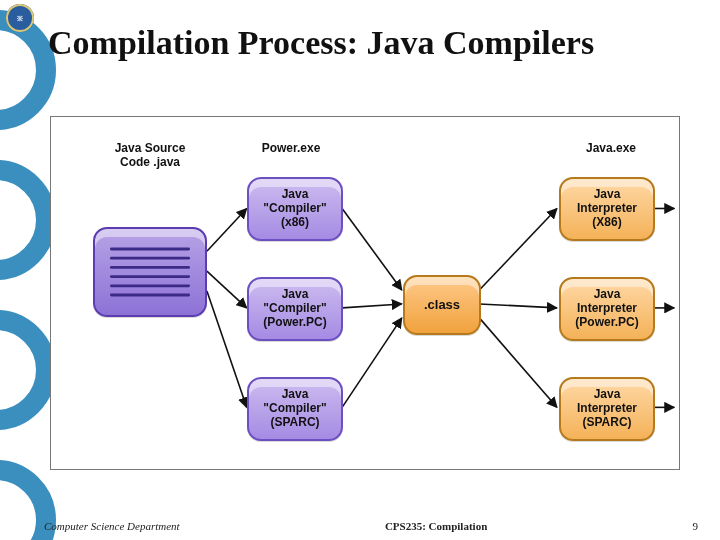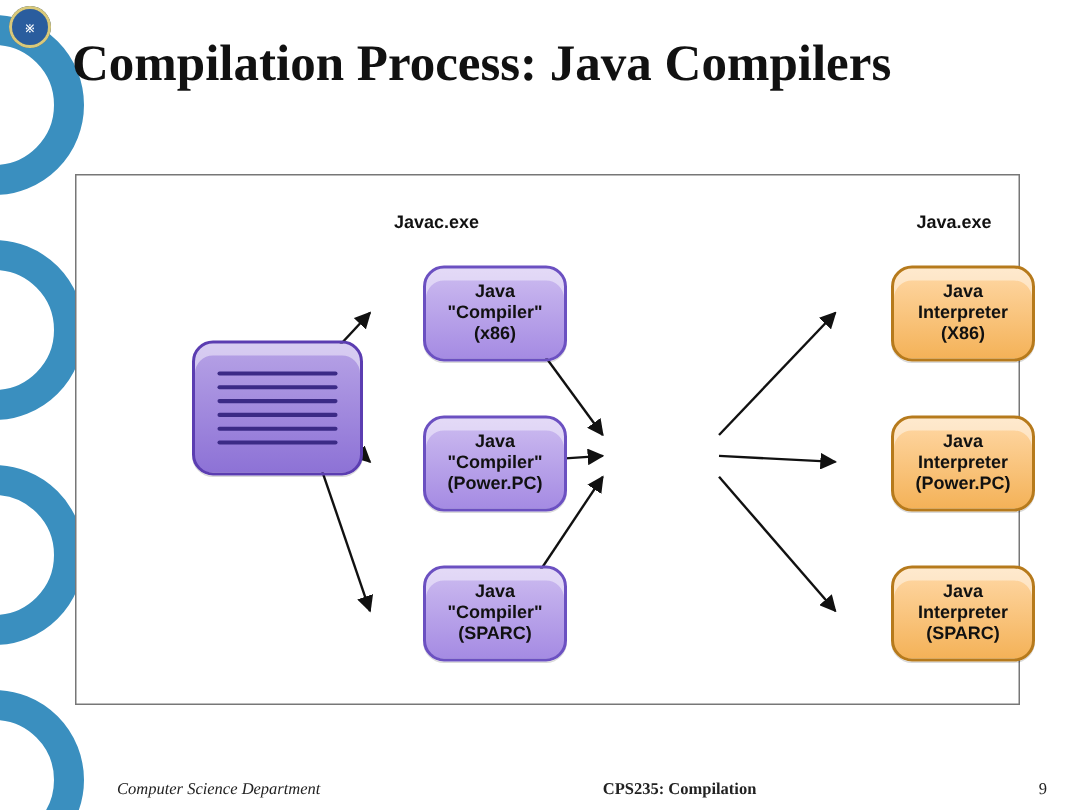--- a/index.html
+++ b/index.html
@@ -54,32 +54,31 @@
   .diagram-frame svg.arrows { overflow: visible; }
 
   .col-header {
     position: absolute; top: 24px;
     font-family: Arial, sans-serif; font-size: 12px; font-weight: bold; color: #111;
     white-space: pre; text-align: center;
   }
   .hdr-src   { left: 44px;  width: 110px; }
   .hdr-javac { left: 190px; width: 100px; }
   .hdr-byte  { left: 312px; width: 150px; }
-  .hdr-javae { left: 510px; width: 100px; text-align: right; }
+  .hdr-javae { left: 510px; width: 100px; }
 
   .box {
     position: absolute;
     border-radius: 14px;
     box-sizing: border-box;
     display: flex; align-items: center; justify-content: center;
     text-align: center;
     font-family: Arial, sans-serif; font-weight: bold; font-size: 12px; color: #111;
     box-shadow: inset 0 8px 0 rgba(255,255,255,0.45), 0 1px 0 rgba(0,0,0,0.15);
     border: 2px solid rgba(0,0,0,0.35);
-    margin-left: 35px;
   }
   .box .lbl { padding: 4px 6px; line-height: 1.15; white-space: pre-line; }
 
   .box.src {
     left: 42px; top: 110px; width: 114px; height: 90px;
     background: linear-gradient(#b7a3e6, #8d72d6);
     border-color: #5b3db1;
   }
   .box.src .lines-svg { width: 92px; height: 66px; }
 
@@ -110,23 +109,23 @@
   }
 
   svg.arrows {
     position: absolute; left: 0; top: 0; width: 100%; height: 100%;
     pointer-events: none;
   }
 
   .footer {
     position: absolute; left: 0; right: 0; bottom: 8px;
     display: flex; align-items: center; justify-content: space-between;
-    padding: 0 22px 0 32px;
+    padding: 0 22px 0 44px;
     font-family: "Times New Roman", serif;
-    font-style: italic; font-size: 11px; color: #222; margin-left: 46px;
+    font-style: italic; font-size: 11px; color: #222;
   }
   .footer .ctr { font-style: normal; font-weight: bold; }
   .footer .pg  { font-style: normal; }
 </style>
 </head>
 <body>
 
 <div class="slide">
 
   <div class="left-strip">
@@ -137,21 +136,23 @@
   </div>
 
   <div class="logo">
     <span>※</span>
   </div>
 
   <div class="title">Compilation Process: Java Compilers</div>
 
   <div class="diagram-frame">
 
-    <div class="col-header hdr-javac">Javac.exe</div>
+    <div class="col-header hdr-src">Java Source
+Code .java</div>
+    <div class="col-header hdr-javac">Power.exe</div>
     <div class="col-header hdr-javae">Java.exe</div>
 
     <svg class="arrows" viewBox="0 0 630 354">
       <defs>
         <marker id="ah" viewBox="0 0 10 10" refX="9" refY="5" markerWidth="7" markerHeight="7" orient="auto-start-reverse">
           <path d="M 0 0 L 10 5 L 0 10 z" fill="#111"></path>
         </marker>
       </defs>
 
       <line x1="156" y1="135" x2="196" y2="92" stroke="#111" stroke-width="1.6" marker-end="url(#ah)"></line>
@@ -193,20 +194,23 @@
       <span class="lbl">Java
 "Compiler"
 (Power.PC)</span>
     </div>
     <div class="box comp c3">
       <span class="lbl">Java
 "Compiler"
 (SPARC)</span>
     </div>
 
+    <div class="box class">
+      <span class="lbl">.class</span>
+    </div>
 
     <div class="box interp i1">
       <span class="lbl">Java
 Interpreter
 (X86)</span>
     </div>
     <div class="box interp i2">
       <span class="lbl">Java
 Interpreter
 (Power.PC)</span>

